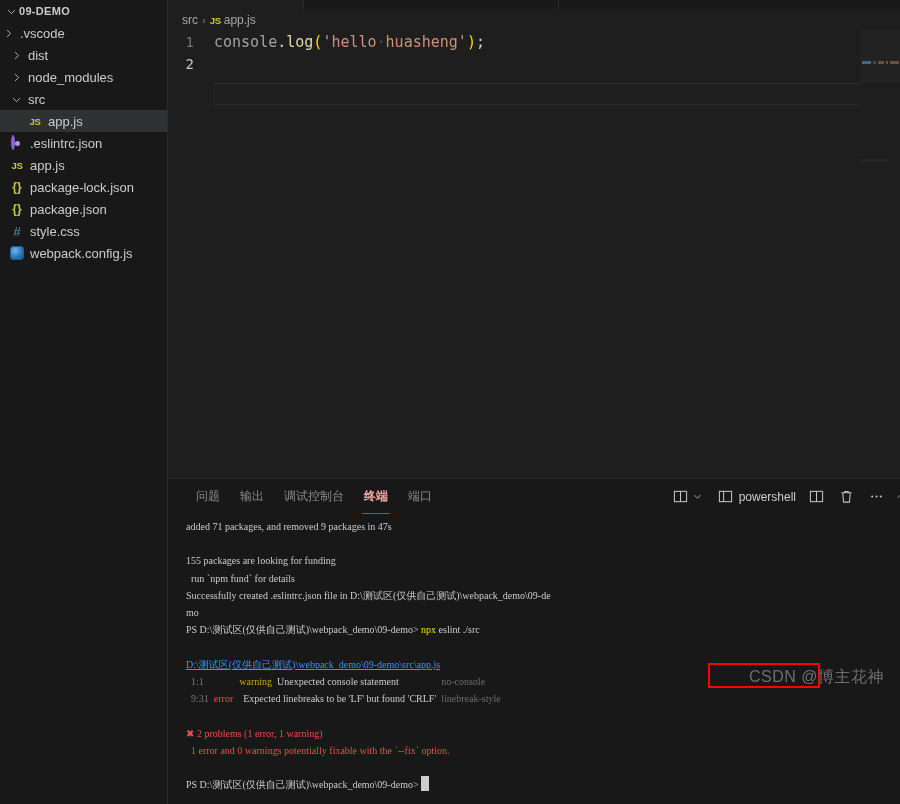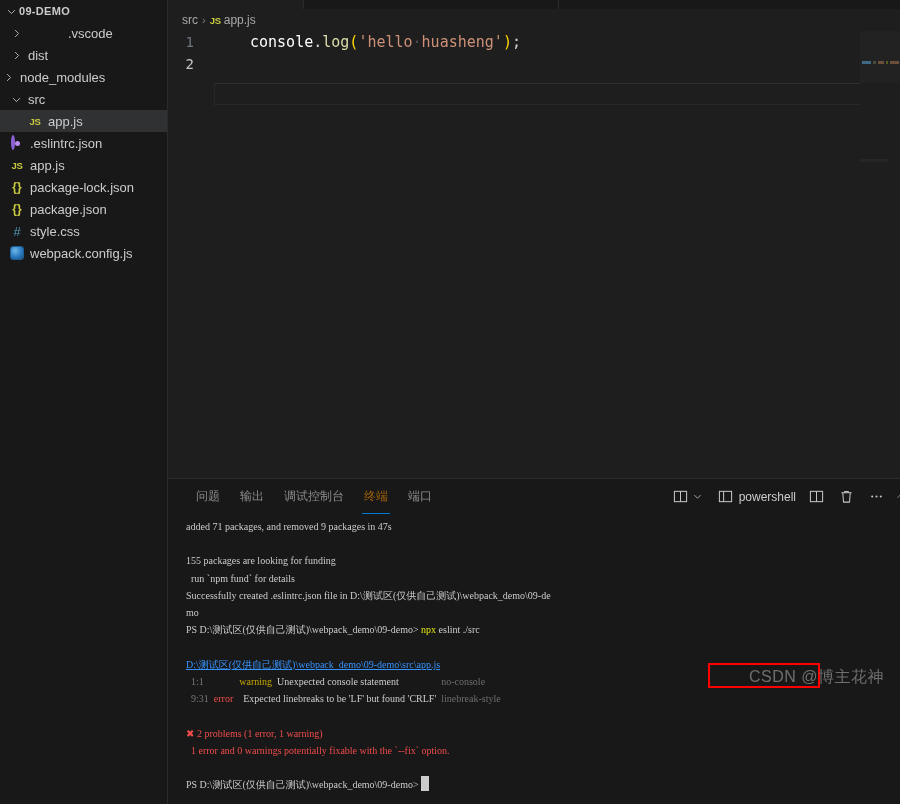--- a/index.html
+++ b/index.html
@@ -85,21 +85,21 @@
   .code-line { display:flex; height:22px; align-items:center; }
   .gutter {
     width:46px; flex:0 0 46px; text-align:right; padding-right:20px;
     color:#6E7681; font-family:"DejaVu Sans Mono", monospace; font-size:14px;
   }
   .gutter.cur { color:#C6C6C6; }
   .code {
     font-family:"DejaVu Sans Mono", monospace; font-size:15px;
     white-space:pre; line-height:22px;
   }
-  .t-obj { color:#ffffff;margin-left:36px; }
+  .t-obj { color:#a3a3a3; }
   .t-punc { color:#D4D4D4; }
   .t-fn  { color:#DCDCAA; }
   .t-paren { color:#FFD700; }
   .t-str { color:#CE9178; }
   .t-dot { color:#4A4A4A; }
   .cur-line-box {
     position:absolute; left:46px; right:36px; top:52px; height:22px;
     border:1px solid #282828; border-top:1px solid #303030; box-sizing:border-box;
   }
   .minimap {
@@ -120,21 +120,21 @@
   .panel-head {
     height:35px; flex:0 0 35px; display:flex; align-items:center;
     padding-left:18px; 
   }
   .ptabs { display:flex; align-items:center; height:35px; gap:0; }
   .ptab {
     height:35px; display:flex; align-items:center; padding:0 10px;
     font-size:12px; color:#8B8B8B; cursor:pointer; position:relative;
     font-family:"Liberation Sans", sans-serif;
   }
-  .ptab.active { color:#a16207; font-weight:normal; }
+  .ptab.active { color:#fca5a5; font-weight:bold; }
   .ptab.active::after {
     content:""; position:absolute; left:8px; right:8px; bottom:0;
     height:1px; background:#0078D4;
   }
   .phead-right { margin-left:auto; display:flex; align-items:center; gap:9px; color:#C5C5C5; }
   .ico-btn { display:flex; align-items:center; justify-content:center; cursor:pointer; color:#C5C5C5; }
   .shell-name { font-size:12px; color:#CCCCCC; margin-left:-3px; }
 
   .term {
     flex:1; padding:4px 0 0 18px; overflow:hidden;
@@ -171,37 +171,37 @@
   <div class="sidebar">
     <div class="explorer-root">
       <span class="chev">
         <svg width="11" height="11" viewBox="0 0 16 16">
             <path d="M3 6 L8 11 L13 6" fill="none" stroke="#C5C5C5" stroke-width="1.3"></path>
           </svg>
       </span>
       <span>09-DEMO</span>
     </div>
     <div id="tree">
-        <div class="tree-row" style="padding-left: 8px; gap: 40px;">
+        <div class="tree-row" style="">
           <span class="chev">
             <svg width="11" height="11" viewBox="0 0 16 16">
               <path d="M6 3 L11 8 L6 13" fill="none" stroke="#C5C5C5" stroke-width="1.3"></path>
             </svg>
           </span>
           <span class="lbl">.vscode</span>
         </div>
         <div class="tree-row" style="padding-left: 8px;">
           <span class="chev">
             <svg width="11" height="11" viewBox="0 0 16 16">
               <path d="M6 3 L11 8 L6 13" fill="none" stroke="#C5C5C5" stroke-width="1.3"></path>
             </svg>
           </span>
           <span class="lbl">dist</span>
         </div>
-        <div class="tree-row" style="">
+        <div class="tree-row" style="padding-left: 8px;">
           <span class="chev">
             <svg width="11" height="11" viewBox="0 0 16 16">
               <path d="M6 3 L11 8 L6 13" fill="none" stroke="#C5C5C5" stroke-width="1.3"></path>
             </svg>
           </span>
           <span class="lbl">node_modules</span>
         </div>
         <div class="tree-row" style="padding-left: 8px;">
           <span class="chev">
             <svg width="11" height="11" viewBox="0 0 16 16">

